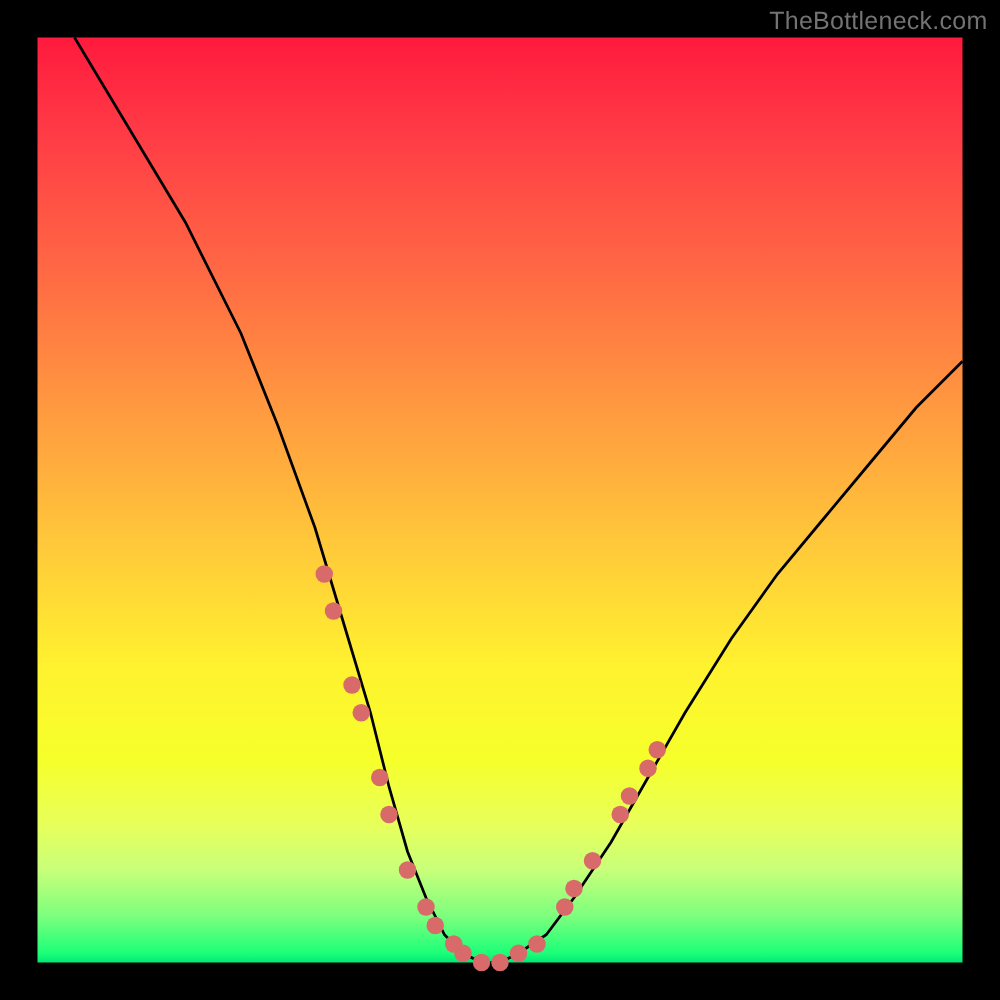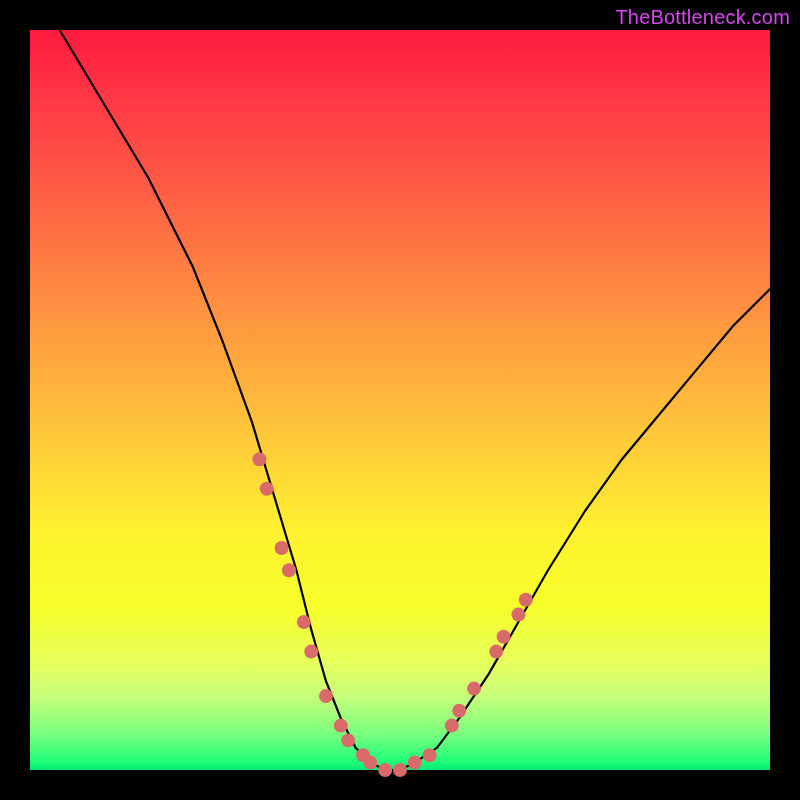--- a/index.html
+++ b/index.html
@@ -45,21 +45,21 @@
     left: 0;
     top: 0;
     width: 740px;
     height: 740px;
     overflow: visible;
   }
   .watermark {
     position: absolute;
     top: 6px;
     right: 10px;
-    color: #d946ef;
+    color: #737373;
     font-size: 20px;
     font-weight: 500;
     letter-spacing: 0.2px;
     user-select: none;
   }
 </style>
 </head>
 <body>
 
 <div class="frame">

